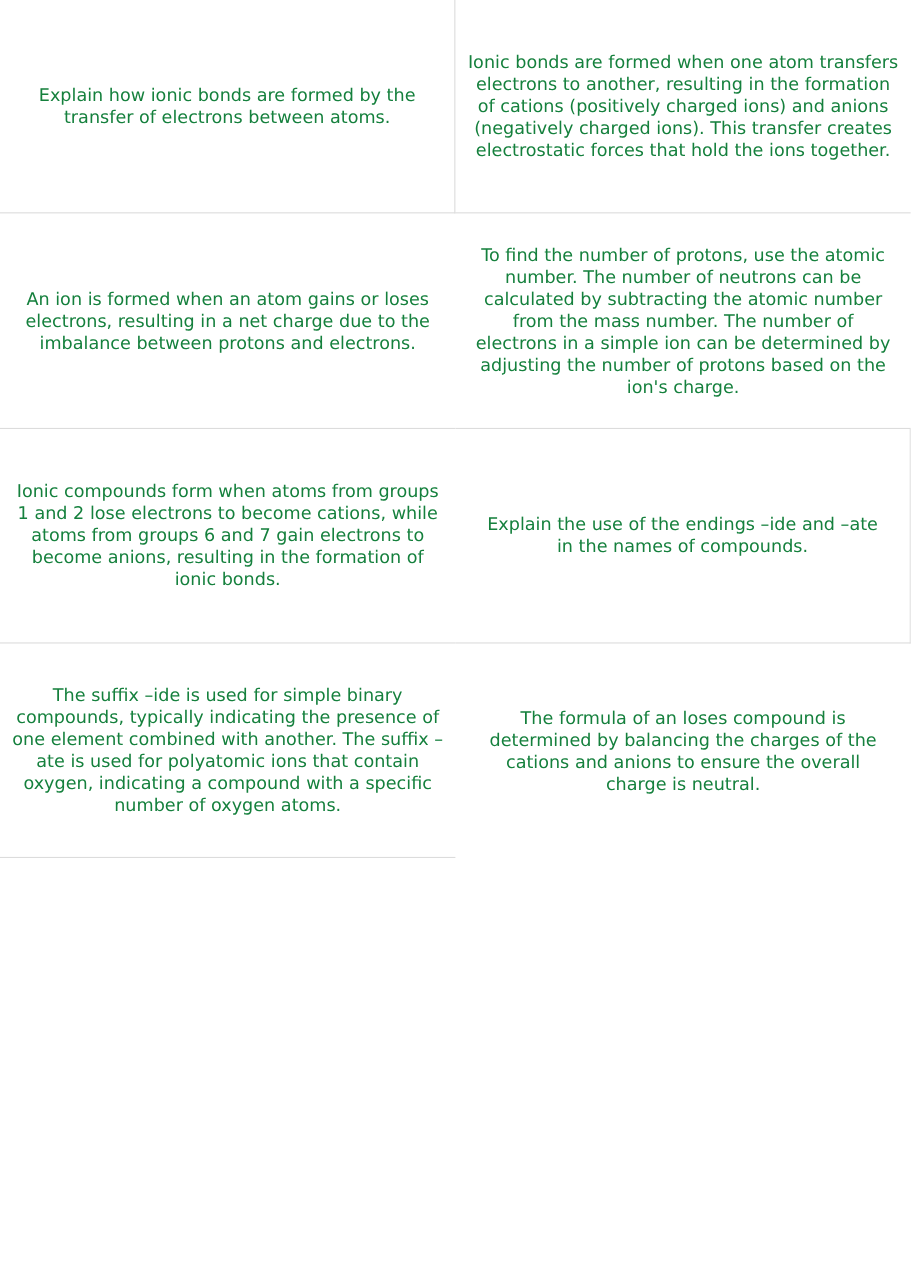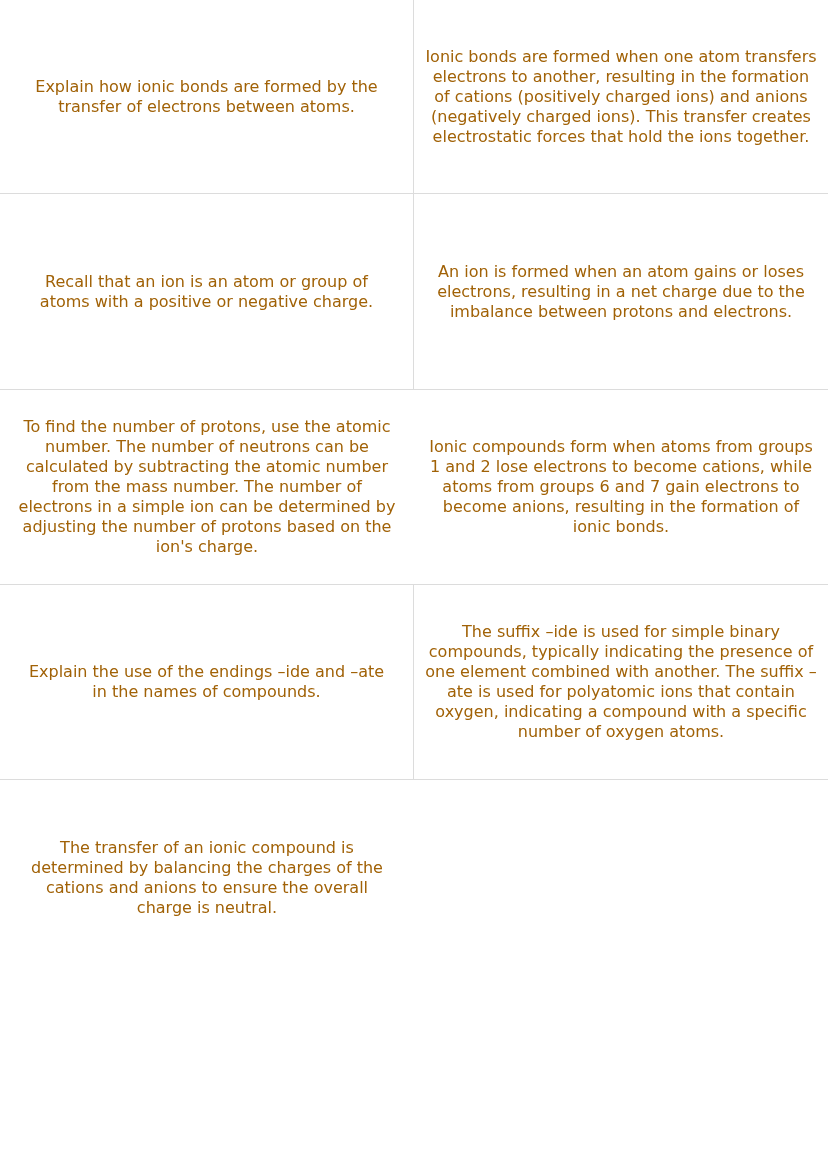--- a/index.html
+++ b/index.html
@@ -8,58 +8,55 @@
     width: 828px;
     display: grid;
     grid-template-columns: 414px 414px;
     grid-template-rows: 194px 196px 195px 195px 195px 196px;
   }
   .cell {
     display: flex; align-items: center; justify-content: center;
     text-align: center;
     font-family: "DejaVu Sans", sans-serif;
     font-size: 16px; line-height: 20px;
-    color: #a16207;
+    color: #15803d;
     box-sizing: border-box;
     border-bottom: 1px solid #dcdcdc;
   }
   .cell.q { border-right: 1px solid #dcdcdc; padding: 0 10px; }
   .cell.a { padding: 0 10px 0 10px; }
   .cell.last { border-bottom: none; }
   .cell span { display: block; }
 </style>
 </head>
 <body>
 
 <div class="grid">
   <div class="cell q">
       <span style="max-width:370px">Explain how ionic bonds are formed by the transfer of electrons between atoms.</span>
     </div>
   <div class="cell a">
       <span style="max-width:392px">Ionic bonds are formed when one atom transfers electrons to another, resulting in the formation of cations (positively charged ions) and anions (negatively charged ions). This transfer creates electrostatic forces that hold the ions together.</span>
     </div>
 
-  <div class="cell q">
-      <span style="max-width:360px">Recall that an ion is an atom or group of atoms with a positive or negative charge.</span>
-    </div>
   <div class="cell a">
       <span style="max-width:392px">An ion is formed when an atom gains or loses electrons, resulting in a net charge due to the imbalance between protons and electrons.</span>
     </div>
 
   <div class="cell a">
       <span style="max-width:384px">To find the number of protons, use the atomic number. The number of neutrons can be calculated by subtracting the atomic number from the mass number. The number of electrons in a simple ion can be determined by adjusting the number of protons based on the ion's charge.</span>
     </div>
 
   <div class="cell a">
       <span style="max-width:392px">Ionic compounds form when atoms from groups 1 and 2 lose electrons to become cations, while atoms from groups 6 and 7 gain electrons to become anions, resulting in the formation of ionic bonds.</span>
     </div>
 
   <div class="cell q">
       <span style="max-width:374px">Explain the use of the endings –ide and –ate in the names of compounds.</span>
     </div>
   <div class="cell a">
       <span style="max-width:392px">The suffix –ide is used for simple binary compounds, typically indicating the presence of one element combined with another. The suffix –ate is used for polyatomic ions that contain oxygen, indicating a compound with a specific number of oxygen atoms.</span>
     </div>
 
   <div class="cell a last">
-      <span style="max-width:380px">The transfer of an ionic compound is determined by balancing the charges of the cations and anions to ensure the overall charge is neutral.</span>
+      <span style="max-width:380px">The formula of an loses compound is determined by balancing the charges of the cations and anions to ensure the overall charge is neutral.</span>
     </div>
 </div>
 
 </body></html>

